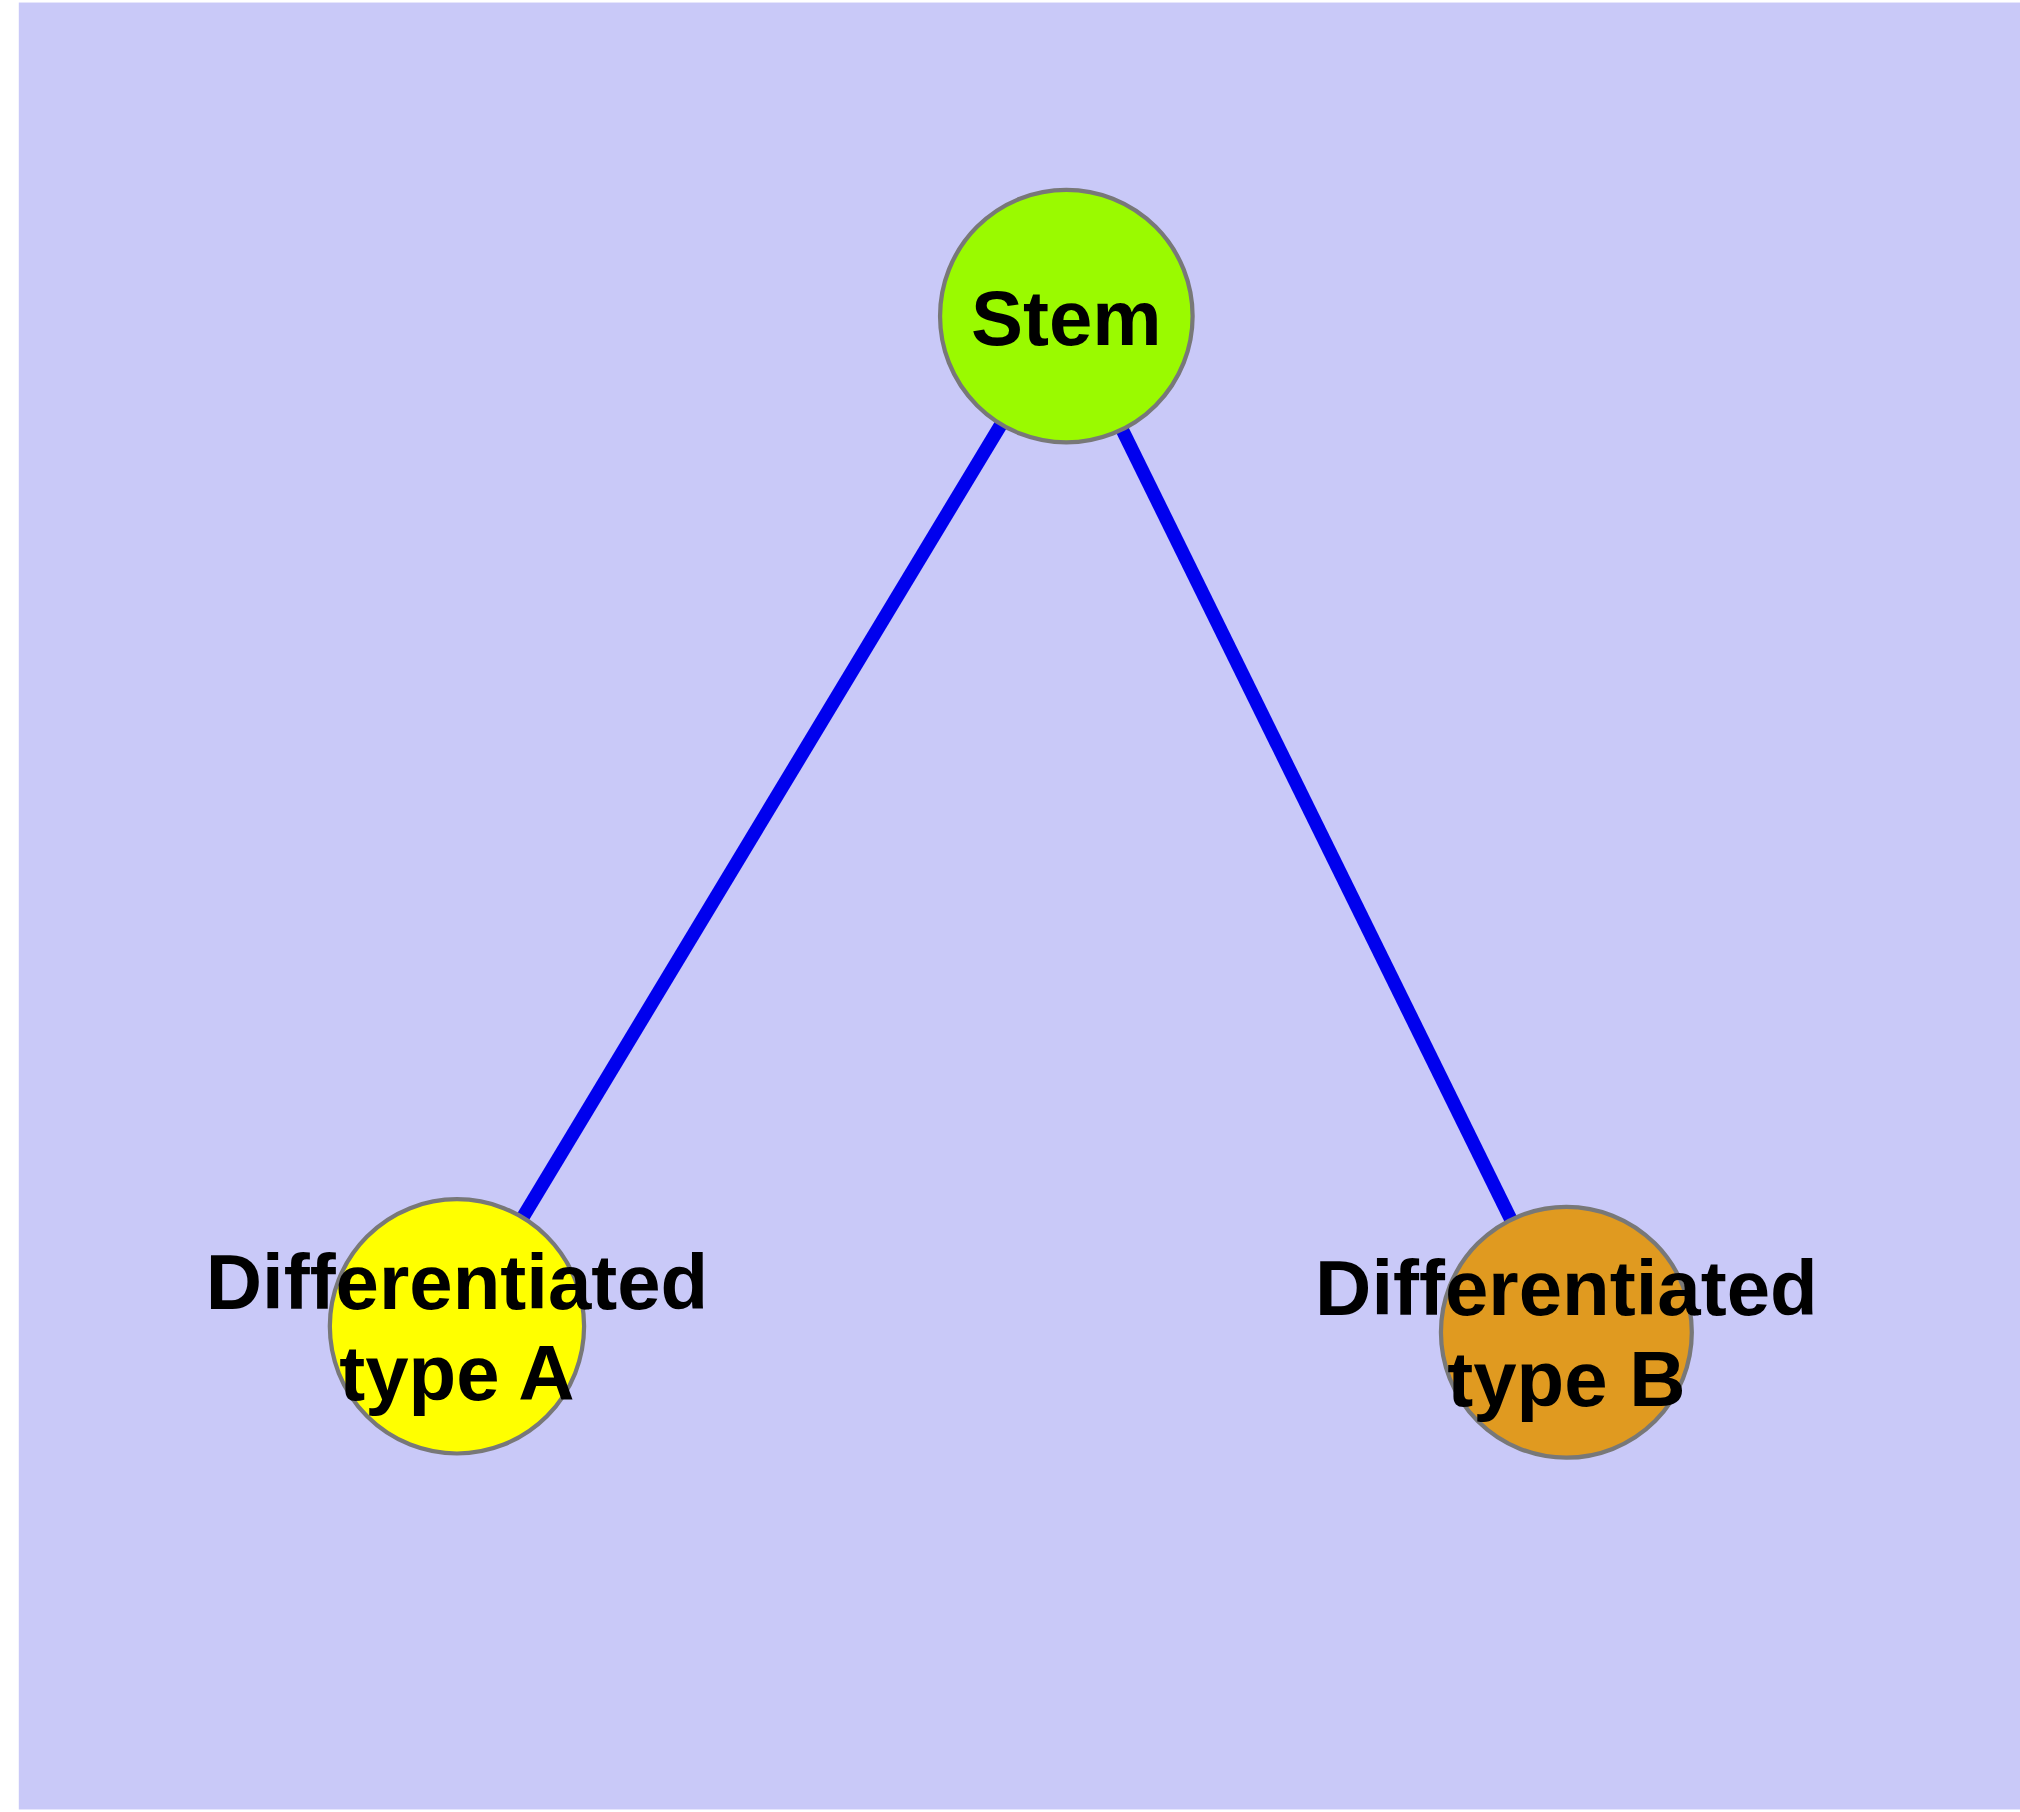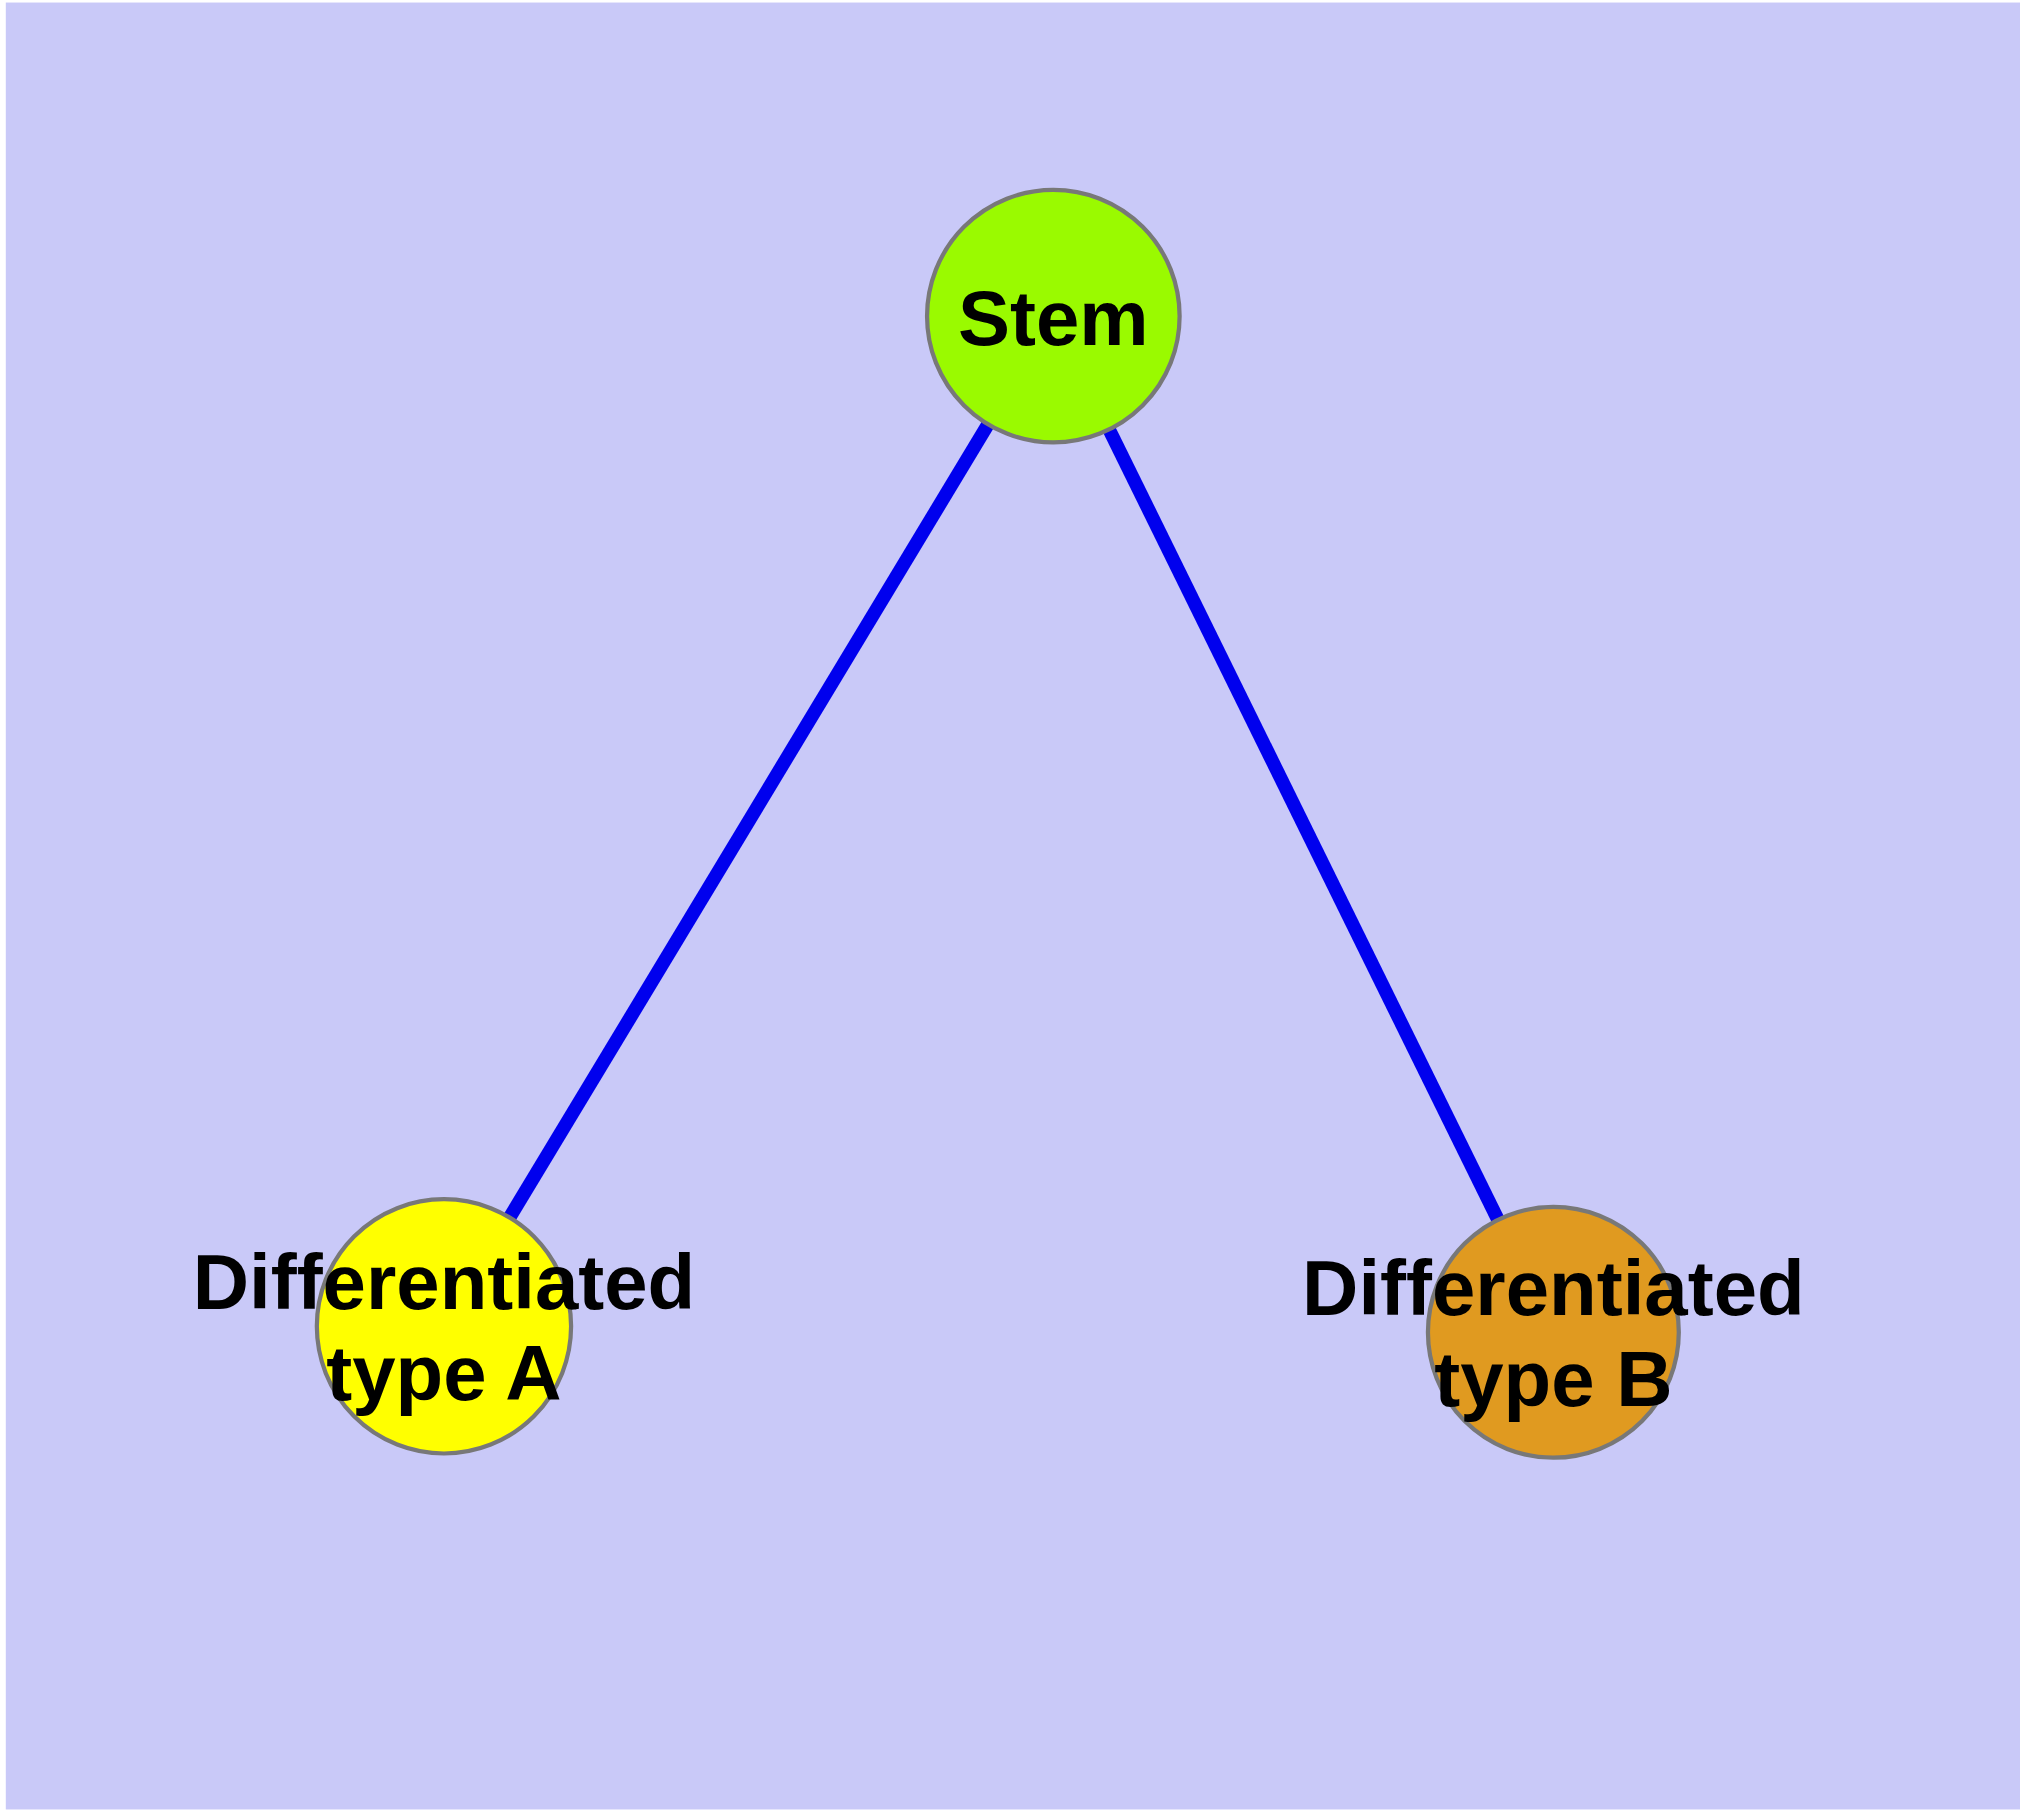--- a/index.html
+++ b/index.html
@@ -5,21 +5,21 @@
   html, body {
     margin: 0;
     padding: 0;
     width: 2021px;
     height: 1812px;
     background: #ffffff;
     overflow: hidden;
   }
   .diagram-stage {
     position: absolute;
-    top: 0; left: 3px;
+    top: 0; left: 16px;
     width: 1980px;
     height: 1812px;
   }
   svg {
     display: block;
     width: 2021px;
     height: 1812px;
   }
   .edge {
     stroke-width: 16px;

